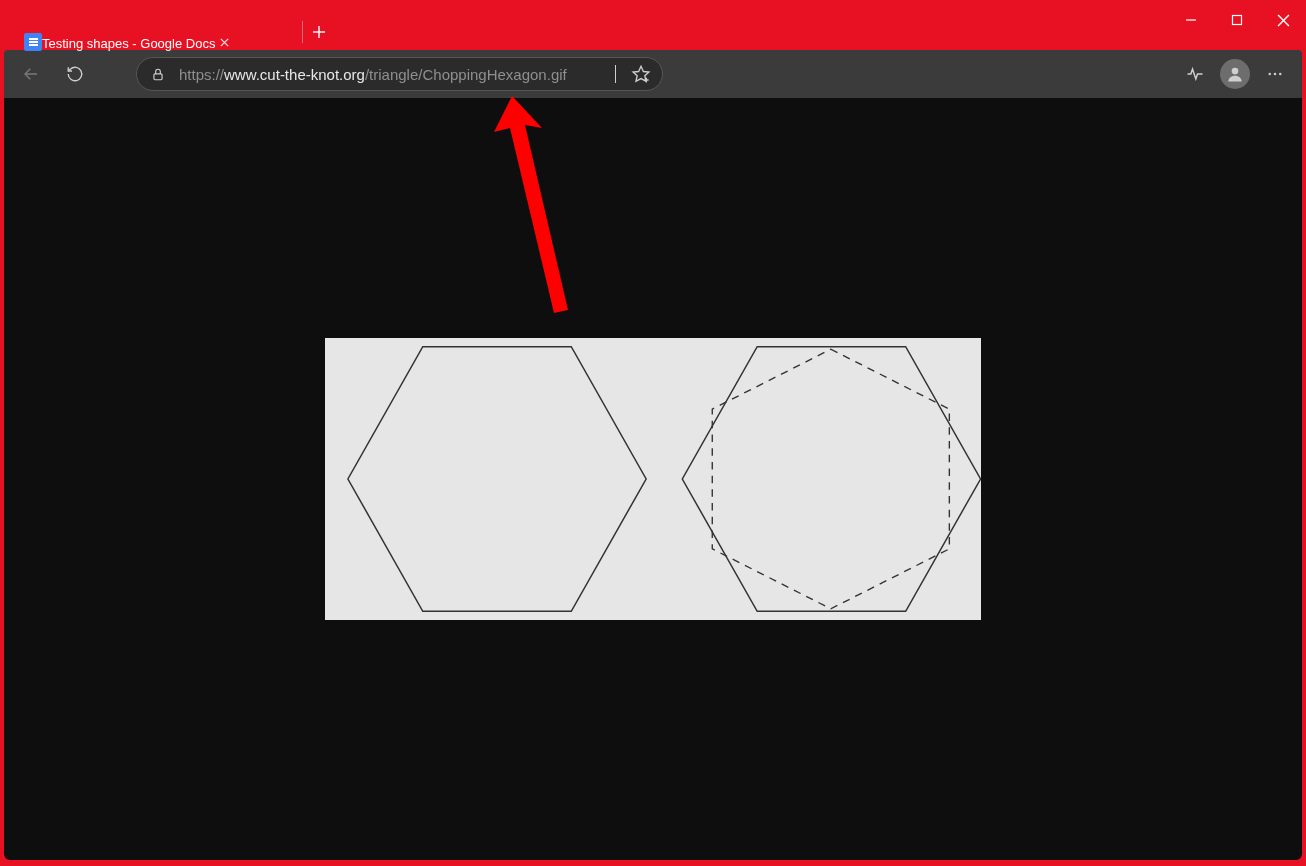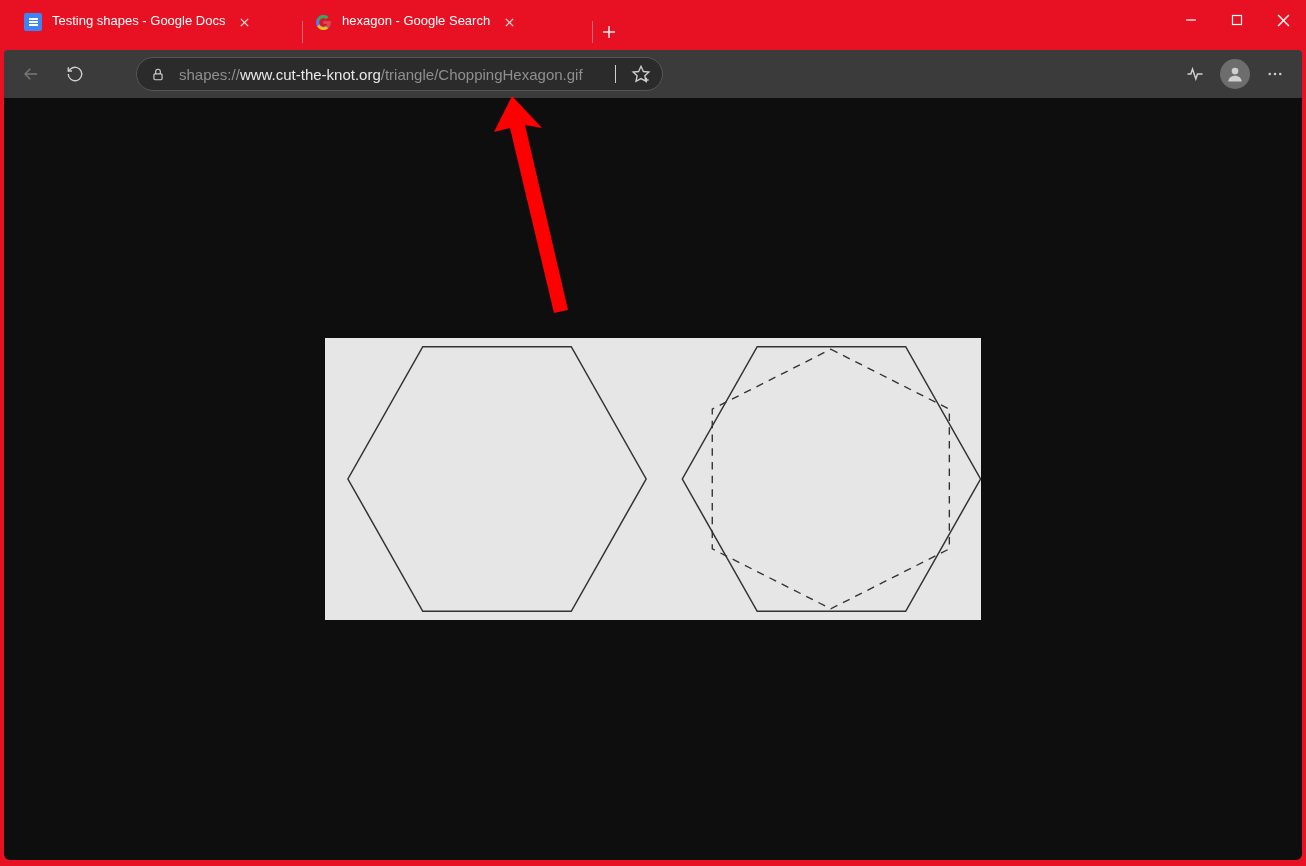--- a/index.html
+++ b/index.html
@@ -6,21 +6,21 @@
     html, body { width: 1306px; height: 866px; overflow: hidden; font-family: "Segoe UI", Arial, sans-serif; }
     body { background: #e81123; border-radius: 8px; position: relative; }
 
     
     .win-controls { position: absolute; top: 0; right: 0; height: 40px; display: flex; align-items: center; z-index: 50; }
     .win-btn { width: 46px; height: 36px; display: flex; align-items: center; justify-content: center; color: #ffffff; cursor: pointer; }
     .win-btn svg { stroke: #fff; }
 
     
     .tab-strip { position: absolute; top: 12px; left: 12px; right: 150px; height: 40px; display: flex; align-items: center; gap: 0; z-index: 40; }
-    .tab { height: 38px; display: flex; align-items: flex-start; gap: 10px; padding: 0 10px 0 12px; color: #fff; font-size: 13px; position: relative; min-width: 0; }
+    .tab { height: 38px; display: flex; align-items: flex-end; padding: 0 10px 0 12px; color: #fff; font-size: 13px; position: relative; min-width: 0; }
     .tab.bg { background: transparent; }
     .tab.active { background: #3b3b3b; border-top-left-radius: 6px; border-top-right-radius: 6px; }
     .tab .title { white-space: nowrap; overflow: hidden; text-overflow: ellipsis; max-width: 210px; }
     .tab .close { width: 18px; height: 18px; display: flex; align-items: center; justify-content: center; opacity: .9; cursor: pointer; }
     .tab .sep { position: absolute; right: -1px; top: 8px; bottom: 8px; width: 1px; background: rgba(255,255,255,.35); }
     .favicon { width: 18px; height: 18px; display: flex; align-items: center; justify-content: center; flex: 0 0 18px; }
     .favicon.docs { background: #3f84f4; border-radius: 2px; }
     .favicon.docs::after { content: ""; width: 9px; height: 1.5px; background: #fff; box-shadow: 0 -3px 0 #fff, 0 3px 0 #fff; }
     .favicon.goog svg { display: block; }
     .favicon.ctk { background: linear-gradient(180deg,#1aa0e8 0 55%,#e8a01a 55% 100%); border-radius: 2px; position: relative; }
@@ -76,38 +76,20 @@
     <span class="favicon docs"></span>
     <span class="title">Testing shapes - Google Docs</span>
     <span class="close">
       <svg width="11" height="11" viewBox="0 0 12 12" stroke="#fff">
           <line x1="2" y1="2" x2="10" y2="10" stroke-width="1.3"></line>
           <line x1="10" y1="2" x2="2" y2="10" stroke-width="1.3"></line>
         </svg>
     </span>
     <span class="sep"></span>
   </div>
-  <div class="tab bg" style="width:290px">
-    <span class="favicon goog">
-      <svg width="17" height="17" viewBox="0 0 48 48">
-          <path fill="#4285F4" d="M43.6 20.5H24v7.3h11.3c-1 5-5.2 7.8-11.3 7.8-6.8 0-12.3-5.5-12.3-12.3S17.2 11 24 11c3 0 5.8 1.1 7.9 2.9l5.4-5.4C33.8 5 29.2 3 24 3 12.4 3 3 12.4 3 24s9.4 21 21 21c11.3 0 20.3-8 20.3-20.3 0-1.5-.2-2.8-.7-4.2z"></path>
-          <path fill="#34A853" d="M6.3 14.7l6 4.4C14 15 18.6 11 24 11c3 0 5.8 1.1 7.9 2.9l5.4-5.4C33.8 5 29.2 3 24 3 15.7 3 8.6 7.8 6.3 14.7z"></path>
-          <path fill="#FBBC05" d="M24 45c5.1 0 9.7-1.7 13.2-4.9l-6.1-5c-2 1.4-4.5 2.2-7.1 2.2-6 0-10.3-2.8-11.3-7.8l-6.2 4.8C8.8 40.5 15.8 45 24 45z"></path>
-          <path fill="#EA4335" d="M43.6 20.5H24v7.3h11.3c-.5 2.5-1.9 4.5-3.9 5.9l6.1 5C41.6 35 44.3 29.9 44.3 24.7c0-1.5-.2-2.8-.7-4.2z"></path>
-        </svg>
-    </span>
-    <span class="title">hexagon - Google Search</span>
-    <span class="close">
-      <svg width="11" height="11" viewBox="0 0 12 12" stroke="#fff">
-          <line x1="2" y1="2" x2="10" y2="10" stroke-width="1.3"></line>
-          <line x1="10" y1="2" x2="2" y2="10" stroke-width="1.3"></line>
-        </svg>
-    </span>
-    <span class="sep"></span>
-  </div>
   <div class="new-tab">
     <svg width="14" height="14" viewBox="0 0 14 14" stroke="#fff">
         <line x1="7" y1="1" x2="7" y2="13" stroke-width="1.4"></line>
         <line x1="1" y1="7" x2="13" y2="7" stroke-width="1.4"></line>
       </svg>
   </div>
 </div>
 
 <div class="toolbar">
   <div class="tb-btn disabled">
@@ -124,21 +106,21 @@
   </div>
   <div style="width:30px"></div>
   <div class="addr">
     <span class="lock">
       <svg width="14" height="15" viewBox="0 0 24 24" fill="none" stroke="#cfcfcf" stroke-width="2">
           <rect x="5" y="11" width="14" height="10" rx="2"></rect>
           <path d="M8 11V7a4 4 0 0 1 8 0v4"></path>
         </svg>
     </span>
     <span class="url">
-      <span class="dim">shapes://</span><span class="main">www.cut-the-knot.org</span><span class="dim">/triangle/ChoppingHexagon.gif</span>
+      <span class="dim">https://</span><span class="main">www.cut-the-knot.org</span><span class="dim">/triangle/ChoppingHexagon.gif</span>
     </span>
     <span class="caret"></span>
     <span class="fav">
       <svg width="20" height="20" viewBox="0 0 24 24" fill="none" stroke="#cfcfcf" stroke-width="1.6">
           <polygon points="12 2.8 14.9 9 21.5 9.6 16.6 14.1 18 20.8 12 17.5 6 20.8 7.4 14.1 2.5 9.6 9.1 9"></polygon>
           <line x1="18.5" y1="16.5" x2="18.5" y2="22"></line>
           <line x1="15.8" y1="19.2" x2="21.2" y2="19.2"></line>
         </svg>
     </span>
   </div>

